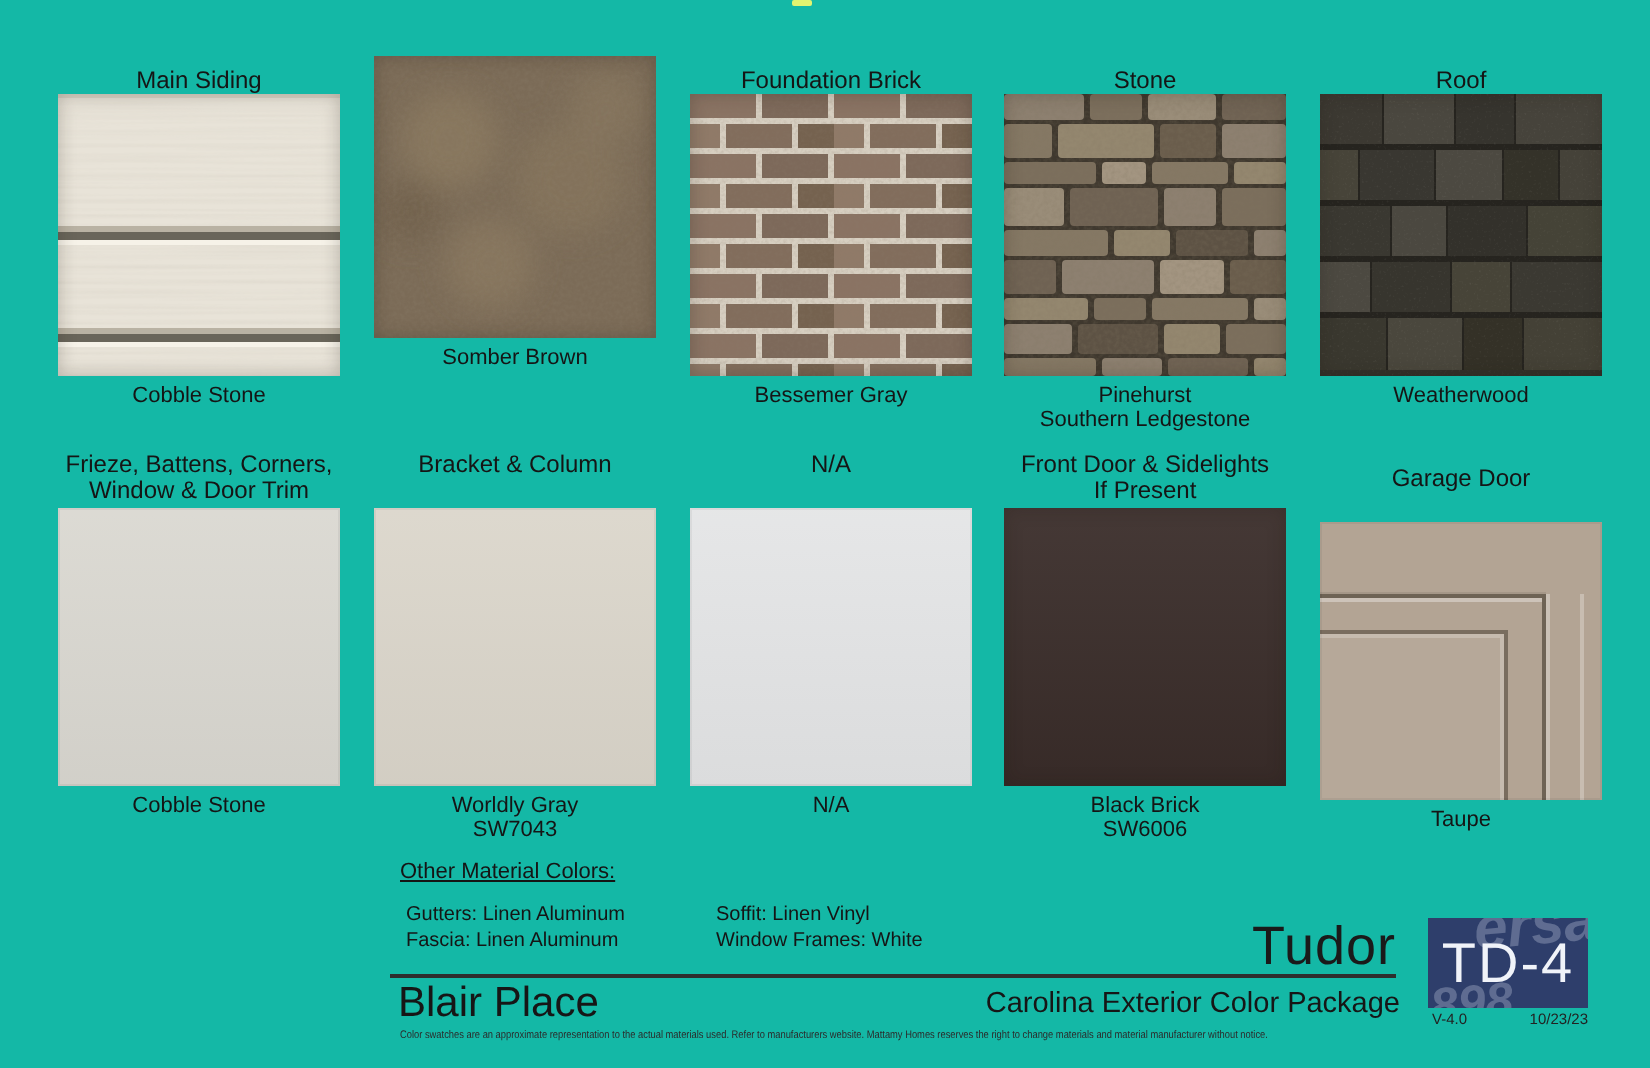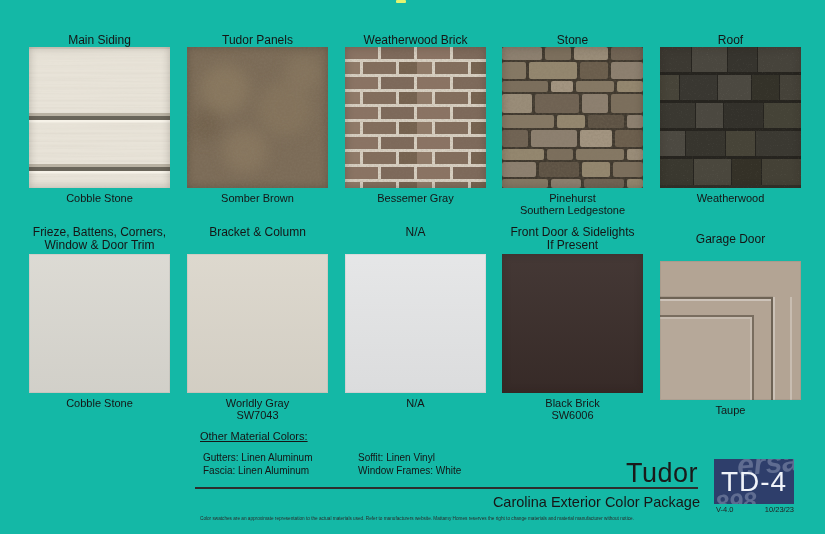--- a/index.html
+++ b/index.html
@@ -92,23 +92,20 @@
       </svg>
       <div class="vignette"></div>
     </div>
     <div class="cell-caption">
       <div>Cobble Stone</div>
       <div></div>
     </div>
   </div>
 
   <div class="cell r1 c2">
-    <div class="cell-title">
-      <div>Tudor Panels</div>
-    </div>
     <div class="swatch">
       <svg class="tex" viewBox="0 0 141 141" preserveAspectRatio="none" xmlns="http://www.w3.org/2000/svg">
         <defs>
           <filter id="fblur" x="-30%" y="-30%" width="160%" height="160%">
             <feGaussianBlur stdDeviation="7"></feGaussianBlur>
           </filter>
           <filter id="fnstu" x="0" y="0" width="100%" height="100%">
             <feTurbulence type="fractalNoise" baseFrequency="0.5" numOctaves="3" stitchTiles="stitch"></feTurbulence>
             <feColorMatrix type="matrix" values="0 0 0 0 0.30  0 0 0 0 0.25  0 0 0 0 0.18  0.7 0 0 0 -0.22"></feColorMatrix>
           </filter>
@@ -126,21 +123,21 @@
       <div class="vignette"></div>
     </div>
     <div class="cell-caption">
       <div>Somber Brown</div>
       <div></div>
     </div>
   </div>
 
   <div class="cell r1 c3">
     <div class="cell-title">
-      <div>Weatherwood Brick</div>
+      <div>Foundation Brick</div>
     </div>
     <div class="swatch">
       <svg class="tex" viewBox="0 0 141 141" preserveAspectRatio="none" xmlns="http://www.w3.org/2000/svg">
         <defs>
           <pattern id="pbrick" width="72" height="30" patternUnits="userSpaceOnUse">
             <rect width="72" height="30" fill="#d7cfc1"></rect>
             <rect x="0" y="0" width="33" height="12" fill="#8a7363"></rect>
             <rect x="36" y="0" width="33" height="12" fill="#7d695a"></rect>
             <rect x="-18" y="15" width="33" height="12" fill="#907a68"></rect>
             <rect x="18" y="15" width="33" height="12" fill="#826d5c"></rect>
@@ -349,20 +346,21 @@
     <div>Gutters: Linen Aluminum</div>
     <div>Fascia: Linen Aluminum</div>
   </div>
   <div class="om-col om-right">
     <div>Soffit: Linen Vinyl</div>
     <div>Window Frames: White</div>
   </div>
 
   <div class="style-name">Tudor</div>
   <div class="footer-divider"></div>
+  <div class="community-name">Blair Place</div>
   <div class="package-name">Carolina Exterior Color Package</div>
   <div class="disclaimer">Color swatches are an approximate representation to the actual materials used. Refer to manufacturers website. Mattamy Homes reserves the right to change materials and material manufacturer without notice.</div>
 
   <div class="badge" style="background-color: rgb(46, 62, 107);">
     <span class="badge-wm wm1">ersa</span>
     <span class="badge-wm wm2">898</span>
     <span class="badge-code">TD-4</span>
   </div>
   <div class="badge-meta version-label">V-4.0</div>
   <div class="badge-meta date-label">10/23/23</div>

